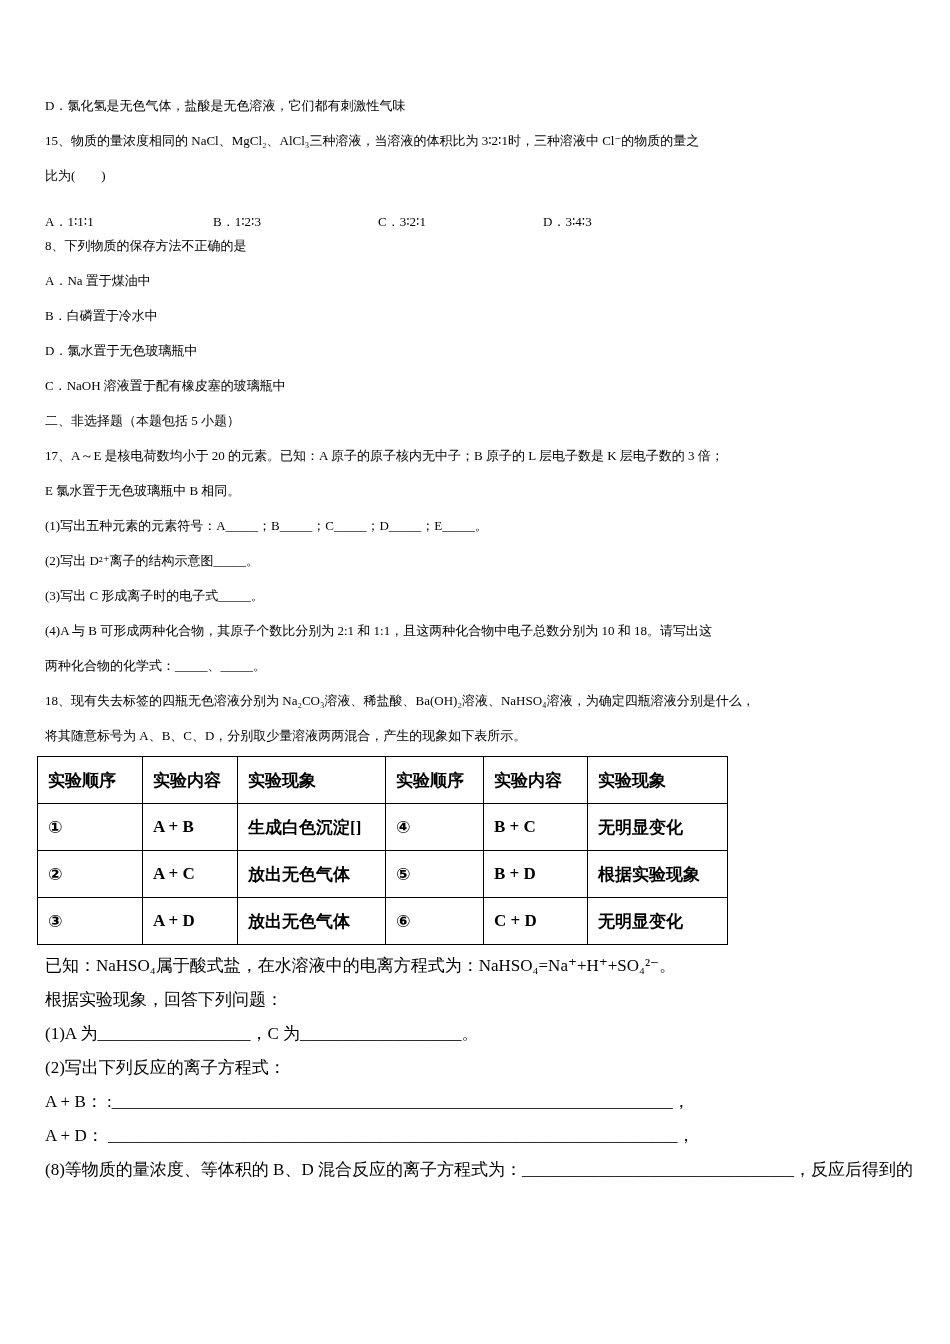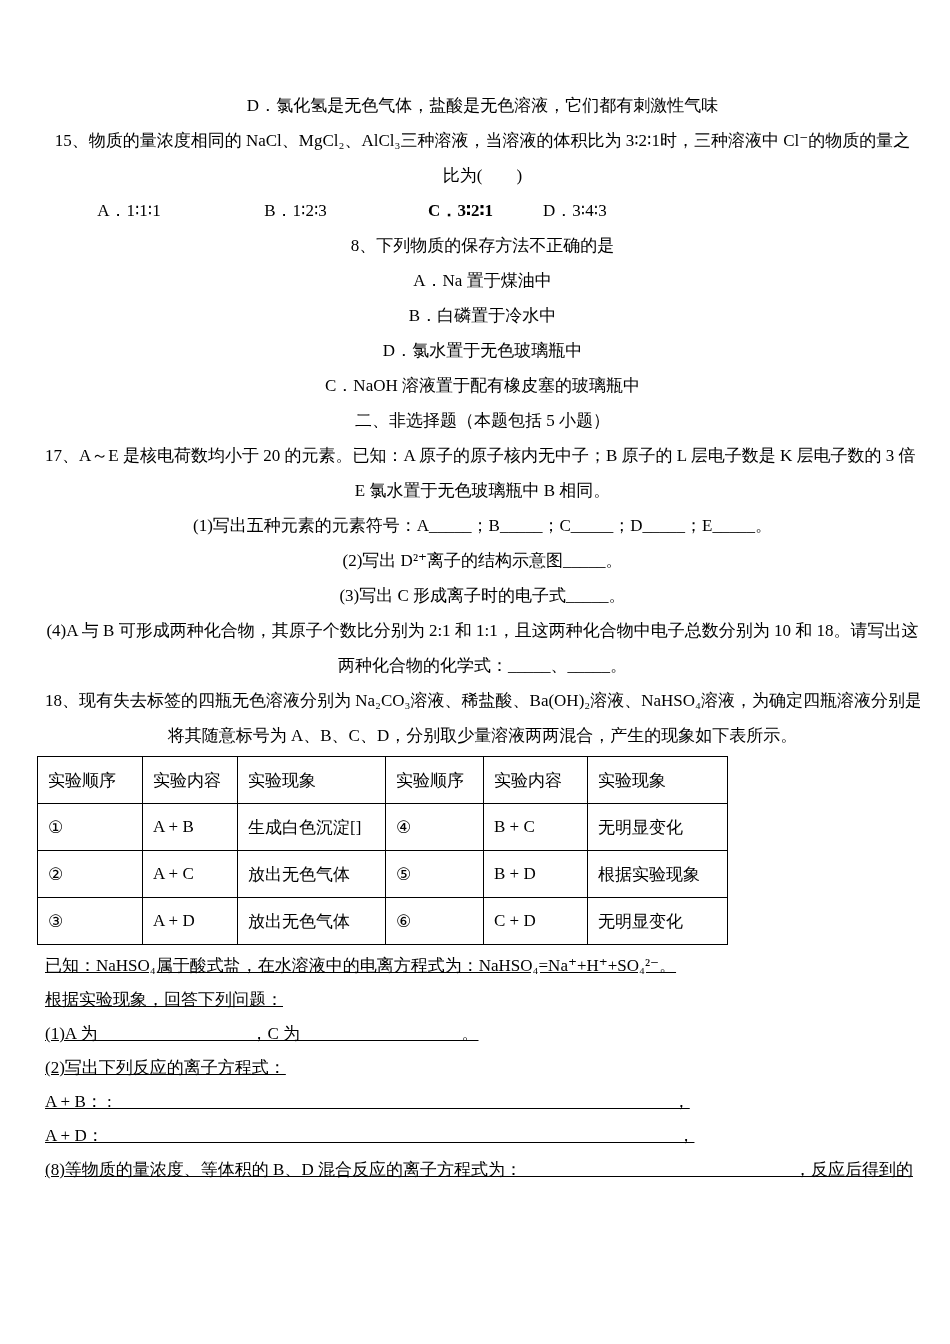--- a/index.html
+++ b/index.html
@@ -10,49 +10,47 @@
     box-sizing:border-box;
     background:#ffffff;
     color:#000000;
     font-family:"Liberation Serif","DejaVu Serif","DejaVu Sans",serif;
     padding:88px 30px 0 45px;
     overflow:hidden;
   }
   .ln{
     height:35px;
     line-height:35px;
-    font-size:17px;
+    font-size:13px;
     white-space:pre;
     overflow:hidden;
-    text-align:center;
   }
   .ln2{
     height:34px;
     line-height:34px;
     font-size:17px;
     white-space:pre;
     overflow:hidden;
-    text-decoration:underline;
   }
   .opts{display:flex;}
-  .opts span{display:inline-block;white-space:pre;}
+  .opts span{display:inline-block;white-space:pre;margin-top:11px;}
   .opt-a{width:168px;}
   .opt-b{width:165px;}
-  .opt-c{width:165px;font-weight:bold;}
+  .opt-c{width:165px;}
   table.exp{
     border-collapse:collapse;
     table-layout:fixed;
     margin:3px 0 4px -8px;
   }
   table.exp th, table.exp td{
     border:1.5px solid #000000;
     height:46px;
     padding:0 4px 0 10px;
     font-size:17px;
-    font-weight:400;
+    font-weight:700;
     text-align:left;
     vertical-align:middle;
     white-space:pre;
     overflow:hidden;
   }
 </style>
 </head>
 <body>
 
 <div class="page">

